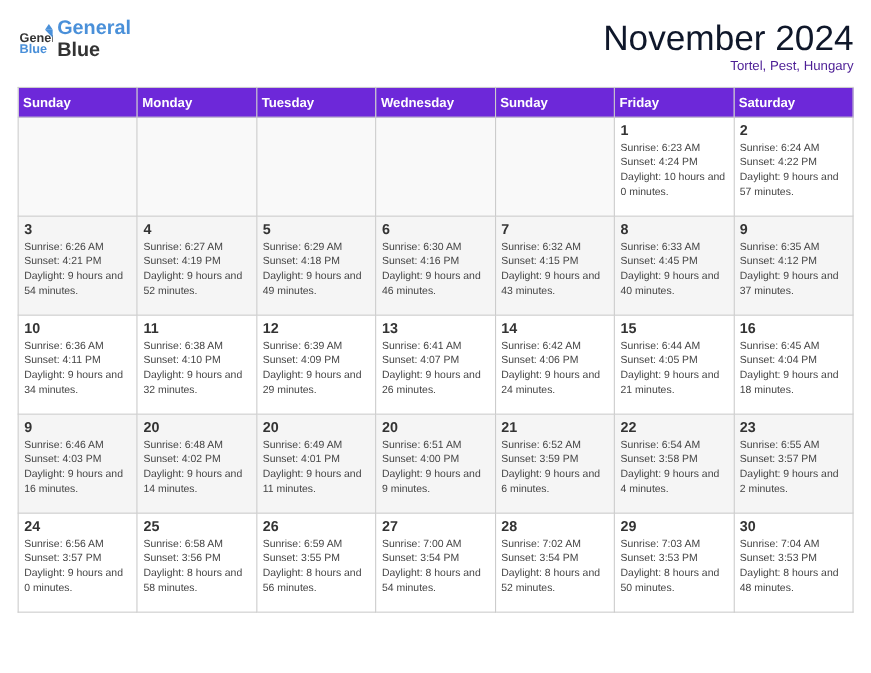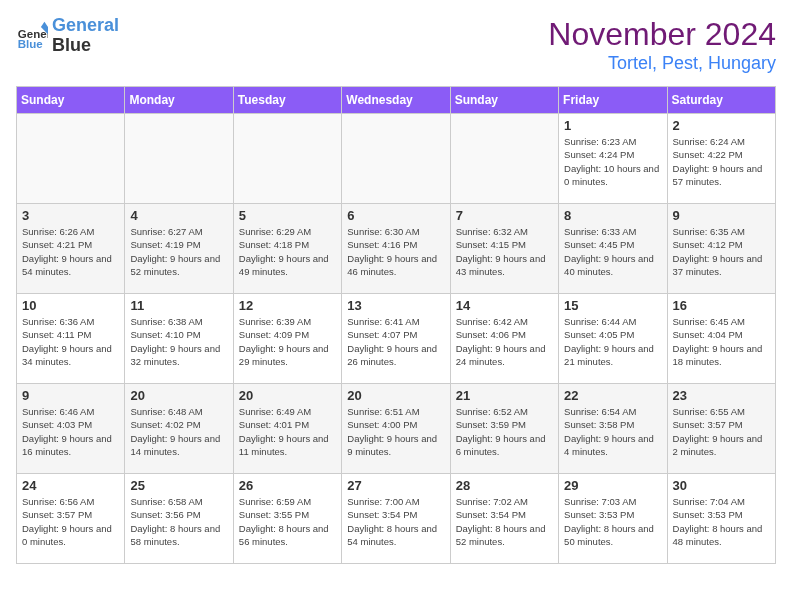--- a/index.html
+++ b/index.html
@@ -29,33 +29,33 @@
     }
     .logo-text span { color: #4a90d9; }
     .logo-icon {
       width: 32px;
       height: 32px;
     }
     .title-area { text-align: right; }
     .month-title {
       font-size: 32px;
       font-weight: 300;
-      color: #701a75;
+      color: #0f172a;
     }
     .location {
-      font-size: 18px;
-      color: #3b82f6;
+      font-size: 12px;
+      color: #4c1d95;
     }
     table {
       width: 100%;
       border-collapse: collapse;
       table-layout: fixed;
     }
     th {
-      background: #8b5cf6;
+      background: #6d28d9;
       color: #fff;
       font-size: 12px;
       font-weight: bold;
       padding: 6px 4px;
       text-align: left;
       border: 1px solid #ccc;
     }
     td {
       border: 1px solid #ccc;
       vertical-align: top;

